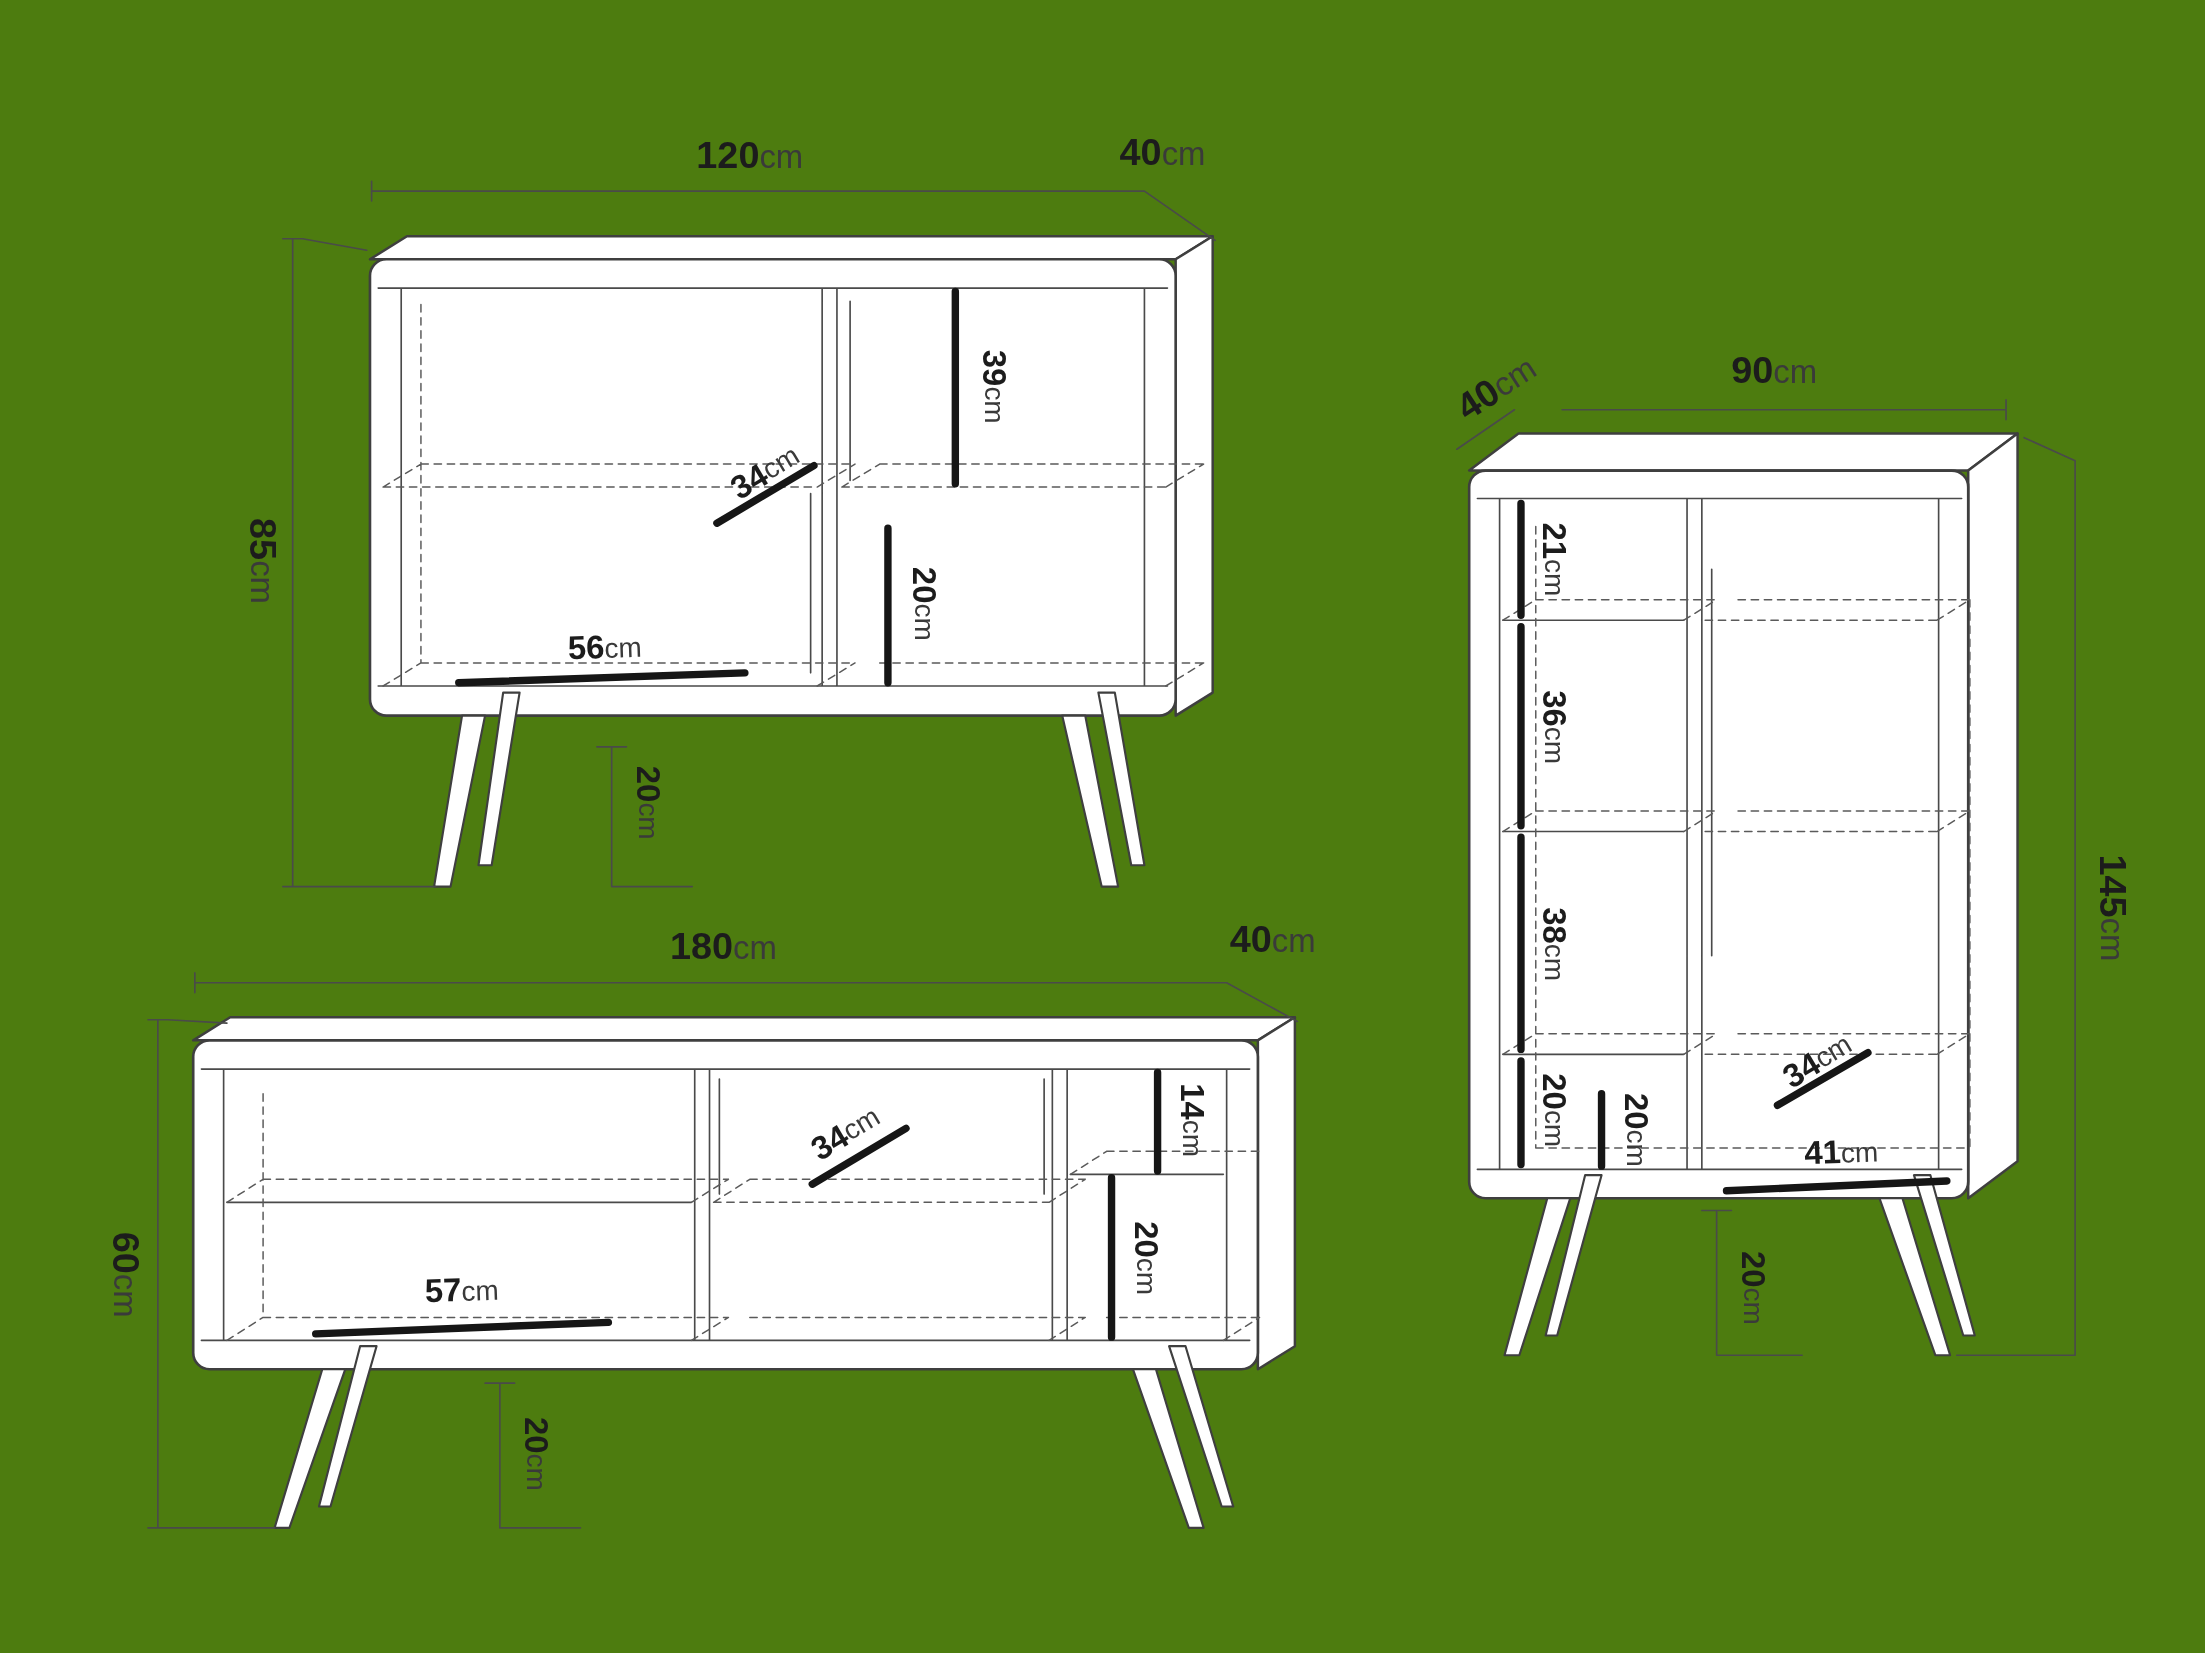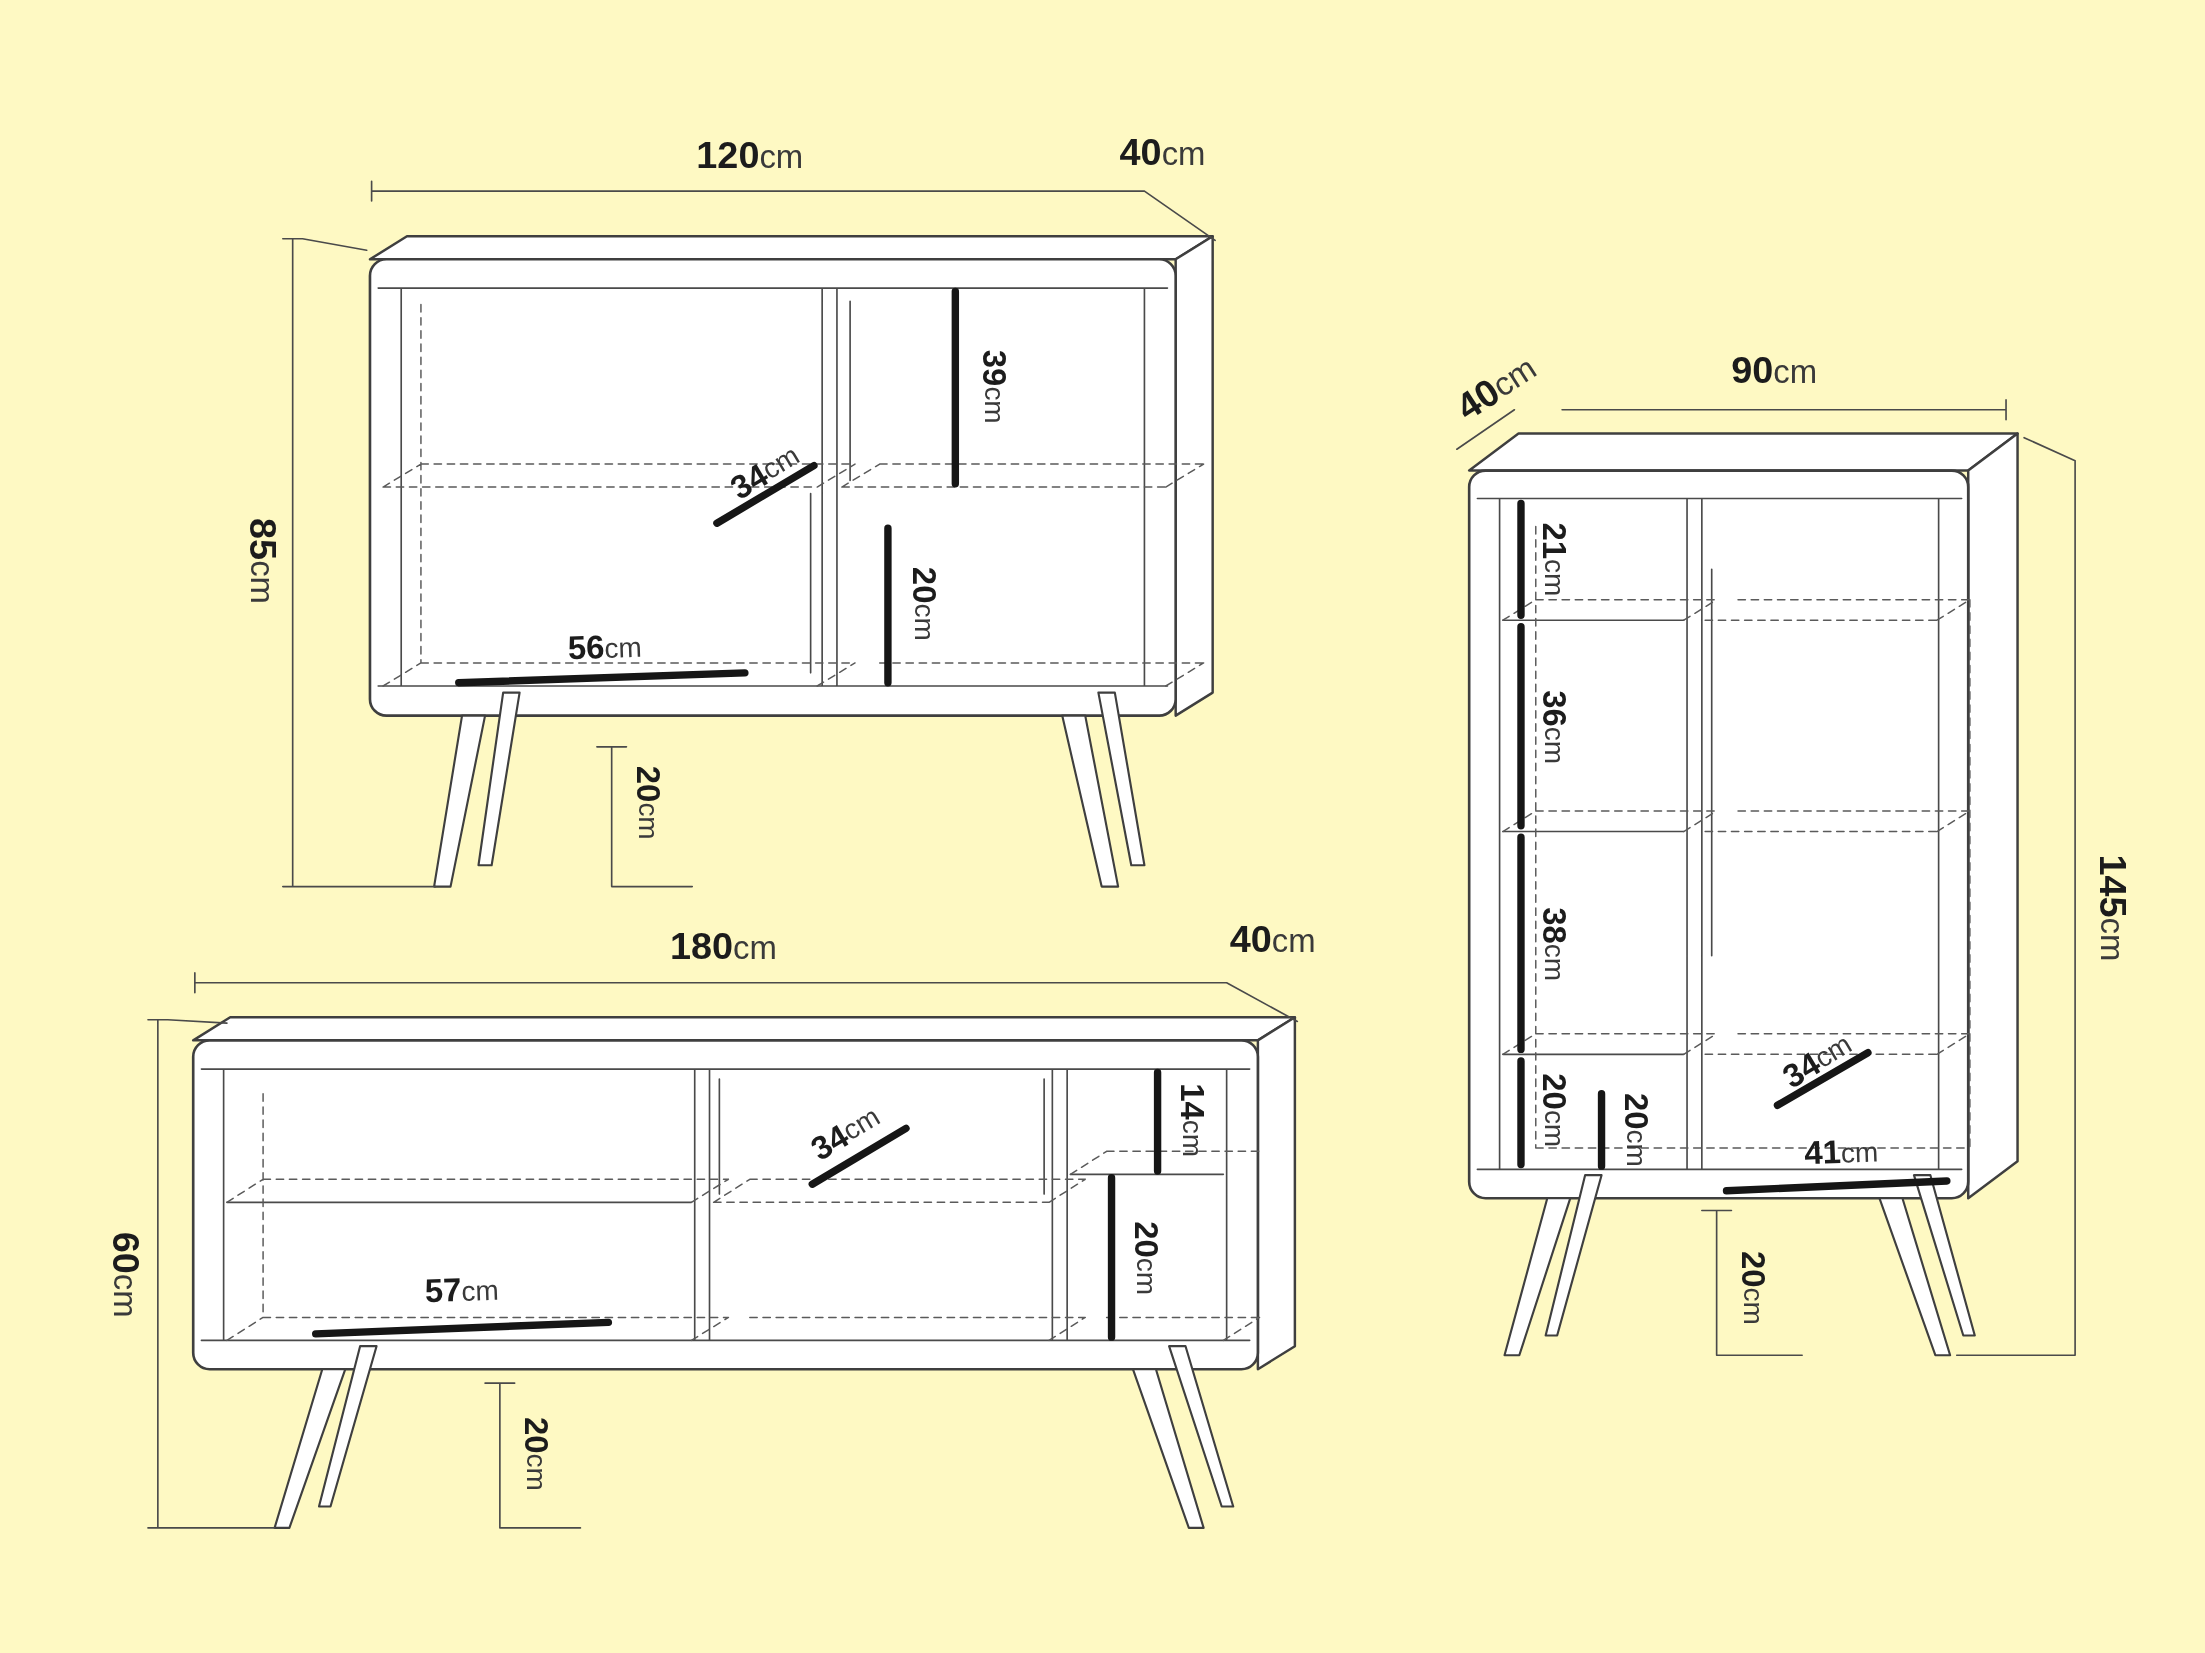--- a/index.html
+++ b/index.html
@@ -1,16 +1,16 @@
 <!DOCTYPE html>
 <html style="font-size:13px"><head>
 <meta charset="utf-8">
 <style>
   html,body{margin:0;padding:0;background:#ffffff;}
-  .stage{position:relative;width:2205px;height:1654px;background:#fef9c3;overflow:hidden;}
+  .stage{position:relative;width:2205px;height:1654px;background:#4d7c0f;overflow:hidden;}
   svg{display:block;}
   .face{fill:#ffffff;stroke:#3f3f3f;stroke-width:3;stroke-linejoin:round;}
   .front{fill:#ffffff;stroke:#3f3f3f;stroke-width:3.2;stroke-linejoin:round;}
   .thin{fill:none;stroke:#4a4a4a;stroke-width:2;stroke-linecap:round;stroke-linejoin:round;}
   .dash{fill:none;stroke:#5a5a5a;stroke-width:1.8;stroke-dasharray:9 7;stroke-linecap:round;}
   .leg{fill:#ffffff;stroke:#3f3f3f;stroke-width:2.6;stroke-linejoin:round;}
   .dimln{fill:none;stroke:#4a4a4a;stroke-width:2;stroke-linecap:round;}
   .ptr{fill:none;stroke:#161616;stroke-width:9;stroke-linecap:round;}
   text.dim{font-family:"Liberation Sans",sans-serif;fill:#1c1c1c;}
   text.dim .num{font-weight:700;font-size:46px;fill:#1c1c1c;}

